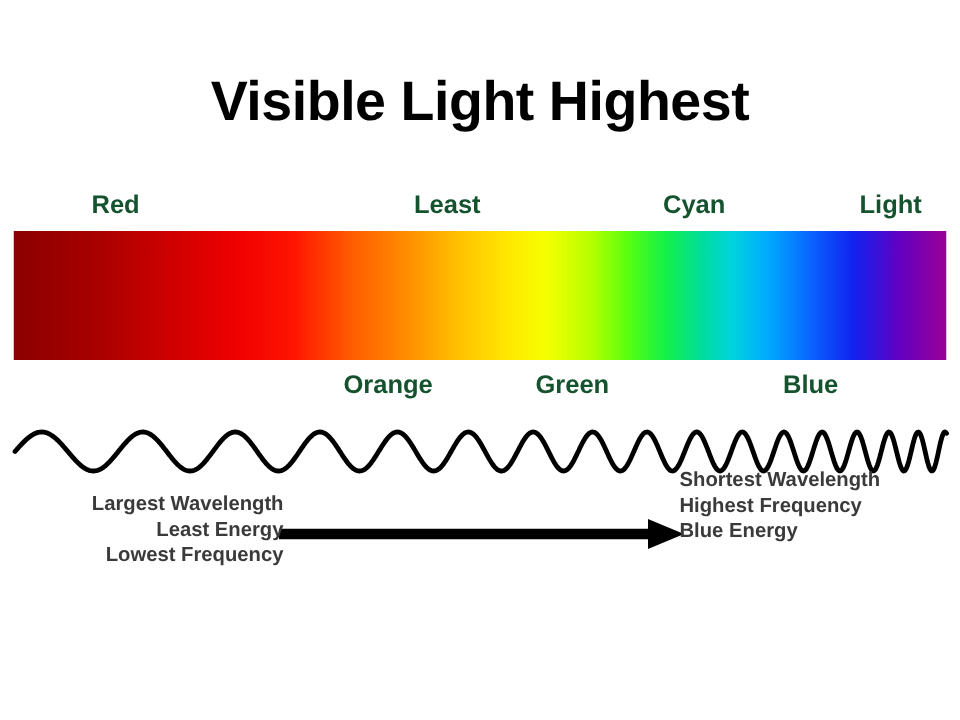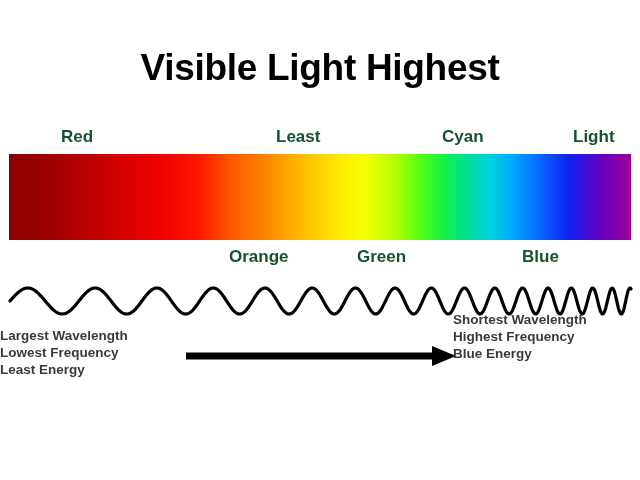--- a/index.html
+++ b/index.html
@@ -82,23 +82,24 @@
   
   .annotation {
     position: absolute;
     font-size: 13.5px;
     font-weight: bold;
     color: #3a3a3a;
     line-height: 17px;
     white-space: nowrap;
   }
   #annotation-left {
-    left: 0px;
+    left: 16px;
     top: 327px;
     width: 173px;
+    text-align: right;
   }
   #annotation-right {
     left: 453px;
     top: 311px;
     width: 187px;
     text-align: left;
   }
   .annotation div { display: block; }
 </style>
 </head>
@@ -155,22 +156,22 @@
     <path id="wave-path" fill="none" stroke="#000000" stroke-width="3.2" stroke-linecap="round" stroke-linejoin="round" d="M10.00 27.00 L10.50 26.43 L11.00 25.87 L11.50 25.30 L12.00 24.74 L12.50 24.18 L13.00 23.63 L13.50 23.08 L14.00 22.54 L14.50 22.01 L15.00 21.49 L15.50 20.98 L16.00 20.48 L16.50 19.99 L17.00 19.51 L17.50 19.05 L18.00 18.61 L18.50 18.18 L19.00 17.77 L19.50 17.37 L20.00 16.99 L20.50 16.64 L21.00 16.30 L21.50 15.98 L22.00 15.69 L22.50 15.42 L23.00 15.17 L23.50 14.94 L24.00 14.74 L24.50 14.56 L25.00 14.40 L25.50 14.27 L26.00 14.17 L26.50 14.09 L27.00 14.03 L27.50 14.00 L28.00 14.00 L28.50 14.03 L29.00 14.08 L29.50 14.15 L30.00 14.25 L30.50 14.38 L31.00 14.53 L31.50 14.71 L32.00 14.91 L32.50 15.14 L33.00 15.39 L33.50 15.66 L34.00 15.96 L34.50 16.28 L35.00 16.62 L35.50 16.98 L36.00 17.36 L36.50 17.77 L37.00 18.19 L37.50 18.63 L38.00 19.09 L38.50 19.56 L39.00 20.05 L39.50 20.56 L40.00 21.08 L40.50 21.61 L41.00 22.15 L41.50 22.70 L42.00 23.26 L42.50 23.83 L43.00 24.41 L43.50 24.99 L44.00 25.58 L44.50 26.17 L45.00 26.76 L45.50 27.35 L46.00 27.94 L46.50 28.54 L47.00 29.12 L47.50 29.71 L48.00 30.29 L48.50 30.86 L49.00 31.42 L49.50 31.98 L50.00 32.53 L50.50 33.06 L51.00 33.58 L51.50 34.09 L52.00 34.58 L52.50 35.06 L53.00 35.52 L53.50 35.97 L54.00 36.39 L54.50 36.80 L55.00 37.18 L55.50 37.54 L56.00 37.88 L56.50 38.20 L57.00 38.49 L57.50 38.76 L58.00 39.01 L58.50 39.22 L59.00 39.42 L59.50 39.58 L60.00 39.72 L60.50 39.83 L61.00 39.91 L61.50 39.97 L62.00 40.00 L62.50 40.00 L63.00 39.97 L63.50 39.91 L64.00 39.82 L64.50 39.71 L65.00 39.57 L65.50 39.40 L66.00 39.20 L66.50 38.98 L67.00 38.73 L67.50 38.45 L68.00 38.15 L68.50 37.82 L69.00 37.47 L69.50 37.10 L70.00 36.70 L70.50 36.28 L71.00 35.84 L71.50 35.38 L72.00 34.90 L72.50 34.41 L73.00 33.89 L73.50 33.36 L74.00 32.82 L74.50 32.26 L75.00 31.69 L75.50 31.11 L76.00 30.52 L76.50 29.92 L77.00 29.32 L77.50 28.71 L78.00 28.09 L78.50 27.47 L79.00 26.85 L79.50 26.23 L80.00 25.62 L80.50 25.00 L81.00 24.39 L81.50 23.78 L82.00 23.18 L82.50 22.59 L83.00 22.01 L83.50 21.44 L84.00 20.88 L84.50 20.34 L85.00 19.81 L85.50 19.30 L86.00 18.80 L86.50 18.33 L87.00 17.87 L87.50 17.44 L88.00 17.02 L88.50 16.63 L89.00 16.26 L89.50 15.92 L90.00 15.61 L90.50 15.32 L91.00 15.05 L91.50 14.82 L92.00 14.61 L92.50 14.44 L93.00 14.29 L93.50 14.17 L94.00 14.08 L94.50 14.03 L95.00 14.00 L95.50 14.01 L96.00 14.04 L96.50 14.11 L97.00 14.21 L97.50 14.33 L98.00 14.49 L98.50 14.68 L99.00 14.90 L99.50 15.15 L100.00 15.42 L100.50 15.73 L101.00 16.06 L101.50 16.42 L102.00 16.80 L102.50 17.21 L103.00 17.65 L103.50 18.10 L104.00 18.58 L104.50 19.08 L105.00 19.60 L105.50 20.13 L106.00 20.69 L106.50 21.26 L107.00 21.84 L107.50 22.44 L108.00 23.05 L108.50 23.67 L109.00 24.30 L109.50 24.93 L110.00 25.58 L110.50 26.22 L111.00 26.87 L111.50 27.52 L112.00 28.16 L112.50 28.81 L113.00 29.45 L113.50 30.08 L114.00 30.71 L114.50 31.33 L115.00 31.94 L115.50 32.53 L116.00 33.12 L116.50 33.69 L117.00 34.24 L117.50 34.77 L118.00 35.29 L118.50 35.78 L119.00 36.25 L119.50 36.70 L120.00 37.12 L120.50 37.52 L121.00 37.89 L121.50 38.24 L122.00 38.56 L122.50 38.84 L123.00 39.10 L123.50 39.32 L124.00 39.52 L124.50 39.68 L125.00 39.81 L125.50 39.91 L126.00 39.97 L126.50 40.00 L127.00 39.99 L127.50 39.96 L128.00 39.88 L128.50 39.78 L129.00 39.64 L129.50 39.47 L130.00 39.26 L130.50 39.02 L131.00 38.76 L131.50 38.46 L132.00 38.12 L132.50 37.76 L133.00 37.38 L133.50 36.96 L134.00 36.52 L134.50 36.05 L135.00 35.55 L135.50 35.04 L136.00 34.50 L136.50 33.94 L137.00 33.36 L137.50 32.77 L138.00 32.16 L138.50 31.53 L139.00 30.90 L139.50 30.25 L140.00 29.59 L140.50 28.92 L141.00 28.25 L141.50 27.58 L142.00 26.90 L142.50 26.22 L143.00 25.55 L143.50 24.88 L144.00 24.21 L144.50 23.55 L145.00 22.90 L145.50 22.26 L146.00 21.63 L146.50 21.02 L147.00 20.42 L147.50 19.84 L148.00 19.28 L148.50 18.74 L149.00 18.22 L149.50 17.73 L150.00 17.26 L150.50 16.82 L151.00 16.41 L151.50 16.03 L152.00 15.67 L152.50 15.35 L153.00 15.06 L153.50 14.81 L154.00 14.59 L154.50 14.40 L155.00 14.25 L155.50 14.13 L156.00 14.05 L156.50 14.01 L157.00 14.00 L157.50 14.03 L158.00 14.10 L158.50 14.20 L159.00 14.35 L159.50 14.52 L160.00 14.74 L160.50 14.98 L161.00 15.27 L161.50 15.58 L162.00 15.93 L162.50 16.32 L163.00 16.73 L163.50 17.17 L164.00 17.65 L164.50 18.14 L165.00 18.67 L165.50 19.22 L166.00 19.79 L166.50 20.39 L167.00 21.00 L167.50 21.64 L168.00 22.29 L168.50 22.95 L169.00 23.62 L169.50 24.31 L170.00 25.01 L170.50 25.71 L171.00 26.41 L171.50 27.12 L172.00 27.83 L172.50 28.53 L173.00 29.24 L173.50 29.93 L174.00 30.62 L174.50 31.30 L175.00 31.96 L175.50 32.61 L176.00 33.25 L176.50 33.86 L177.00 34.46 L177.50 35.03 L178.00 35.58 L178.50 36.10 L179.00 36.60 L179.50 37.07 L180.00 37.51 L180.50 37.91 L181.00 38.29 L181.50 38.63 L182.00 38.93 L182.50 39.20 L183.00 39.43 L183.50 39.62 L184.00 39.77 L184.50 39.89 L185.00 39.96 L185.50 40.00 L186.00 39.99 L186.50 39.95 L187.00 39.86 L187.50 39.73 L188.00 39.57 L188.50 39.36 L189.00 39.12 L189.50 38.83 L190.00 38.51 L190.50 38.16 L191.00 37.76 L191.50 37.34 L192.00 36.88 L192.50 36.39 L193.00 35.87 L193.50 35.32 L194.00 34.74 L194.50 34.14 L195.00 33.51 L195.50 32.87 L196.00 32.20 L196.50 31.52 L197.00 30.82 L197.50 30.11 L198.00 29.39 L198.50 28.66 L199.00 27.93 L199.50 27.19 L200.00 26.45 L200.50 25.71 L201.00 24.97 L201.50 24.24 L202.00 23.52 L202.50 22.81 L203.00 22.12 L203.50 21.44 L204.00 20.77 L204.50 20.13 L205.00 19.51 L205.50 18.91 L206.00 18.34 L206.50 17.79 L207.00 17.28 L207.50 16.80 L208.00 16.35 L208.50 15.94 L209.00 15.56 L209.50 15.23 L210.00 14.93 L210.50 14.67 L211.00 14.45 L211.50 14.27 L212.00 14.14 L212.50 14.05 L213.00 14.01 L213.50 14.00 L214.00 14.05 L214.50 14.13 L215.00 14.26 L215.50 14.44 L216.00 14.65 L216.50 14.91 L217.00 15.21 L217.50 15.55 L218.00 15.93 L218.50 16.35 L219.00 16.81 L219.50 17.30 L220.00 17.83 L220.50 18.39 L221.00 18.97 L221.50 19.59 L222.00 20.23 L222.50 20.90 L223.00 21.59 L223.50 22.30 L224.00 23.02 L224.50 23.76 L225.00 24.52 L225.50 25.28 L226.00 26.05 L226.50 26.82 L227.00 27.59 L227.50 28.36 L228.00 29.13 L228.50 29.89 L229.00 30.65 L229.50 31.38 L230.00 32.11 L230.50 32.81 L231.00 33.50 L231.50 34.16 L232.00 34.80 L232.50 35.41 L233.00 35.99 L233.50 36.54 L234.00 37.05 L234.50 37.53 L235.00 37.97 L235.50 38.37 L236.00 38.73 L236.50 39.05 L237.00 39.32 L237.50 39.55 L238.00 39.73 L238.50 39.87 L239.00 39.96 L239.50 40.00 L240.00 39.99 L240.50 39.93 L241.00 39.83 L241.50 39.68 L242.00 39.48 L242.50 39.23 L243.00 38.94 L243.50 38.60 L244.00 38.22 L244.50 37.80 L245.00 37.34 L245.50 36.83 L246.00 36.29 L246.50 35.72 L247.00 35.11 L247.50 34.46 L248.00 33.79 L248.50 33.10 L249.00 32.38 L249.50 31.63 L250.00 30.87 L250.50 30.10 L251.00 29.31 L251.50 28.51 L252.00 27.71 L252.50 26.90 L253.00 26.09 L253.50 25.28 L254.00 24.49 L254.50 23.69 L255.00 22.92 L255.50 22.15 L256.00 21.41 L256.50 20.69 L257.00 19.99 L257.50 19.31 L258.00 18.67 L258.50 18.06 L259.00 17.48 L259.50 16.95 L260.00 16.45 L260.50 15.99 L261.00 15.58 L261.50 15.21 L262.00 14.88 L262.50 14.61 L263.00 14.39 L263.50 14.21 L264.00 14.09 L264.50 14.02 L265.00 14.00 L265.50 14.03 L266.00 14.12 L266.50 14.26 L267.00 14.45 L267.50 14.69 L268.00 14.99 L268.50 15.33 L269.00 15.72 L269.50 16.16 L270.00 16.64 L270.50 17.16 L271.00 17.73 L271.50 18.33 L272.00 18.98 L272.50 19.65 L273.00 20.36 L273.50 21.09 L274.00 21.85 L274.50 22.64 L275.00 23.44 L275.50 24.25 L276.00 25.08 L276.50 25.92 L277.00 26.76 L277.50 27.61 L278.00 28.45 L278.50 29.29 L279.00 30.12 L279.50 30.94 L280.00 31.74 L280.50 32.52 L281.00 33.28 L281.50 34.01 L282.00 34.71 L282.50 35.38 L283.00 36.01 L283.50 36.61 L284.00 37.17 L284.50 37.68 L285.00 38.14 L285.50 38.56 L286.00 38.93 L286.50 39.24 L287.00 39.51 L287.50 39.71 L288.00 39.86 L288.50 39.96 L289.00 40.00 L289.50 39.98 L290.00 39.90 L290.50 39.77 L291.00 39.58 L291.50 39.33 L292.00 39.03 L292.50 38.68 L293.00 38.27 L293.50 37.81 L294.00 37.30 L294.50 36.74 L295.00 36.14 L295.50 35.50 L296.00 34.82 L296.50 34.10 L297.00 33.36 L297.50 32.58 L298.00 31.77 L298.50 30.94 L299.00 30.09 L299.50 29.23 L300.00 28.36 L300.50 27.48 L301.00 26.60 L301.50 25.71 L302.00 24.84 L302.50 23.97 L303.00 23.11 L303.50 22.28 L304.00 21.46 L304.50 20.67 L305.00 19.91 L305.50 19.18 L306.00 18.48 L306.50 17.83 L307.00 17.22 L307.50 16.65 L308.00 16.14 L308.50 15.67 L309.00 15.26 L309.50 14.90 L310.00 14.60 L310.50 14.36 L311.00 14.18 L311.50 14.06 L312.00 14.01 L312.50 14.01 L313.00 14.08 L313.50 14.21 L314.00 14.41 L314.50 14.66 L315.00 14.98 L315.50 15.35 L316.00 15.78 L316.50 16.27 L317.00 16.81 L317.50 17.40 L318.00 18.04 L318.50 18.73 L319.00 19.45 L319.50 20.22 L320.00 21.01 L320.50 21.84 L321.00 22.70 L321.50 23.58 L322.00 24.47 L322.50 25.38 L323.00 26.30 L323.50 27.22 L324.00 28.15 L324.50 29.06 L325.00 29.97 L325.50 30.87 L326.00 31.74 L326.50 32.59 L327.00 33.42 L327.50 34.21 L328.00 34.97 L328.50 35.68 L329.00 36.35 L329.50 36.98 L330.00 37.55 L330.50 38.07 L331.00 38.53 L331.50 38.94 L332.00 39.28 L332.50 39.55 L333.00 39.76 L333.50 39.91 L334.00 39.99 L334.50 40.00 L335.00 39.94 L335.50 39.81 L336.00 39.61 L336.50 39.35 L337.00 39.02 L337.50 38.62 L338.00 38.17 L338.50 37.65 L339.00 37.08 L339.50 36.45 L340.00 35.77 L340.50 35.04 L341.00 34.26 L341.50 33.45 L342.00 32.60 L342.50 31.72 L343.00 30.81 L343.50 29.88 L344.00 28.94 L344.50 27.98 L345.00 27.02 L345.50 26.05 L346.00 25.09 L346.50 24.14 L347.00 23.20 L347.50 22.29 L348.00 21.40 L348.50 20.54 L349.00 19.71 L349.50 18.93 L350.00 18.18 L350.50 17.49 L351.00 16.85 L351.50 16.27 L352.00 15.75 L352.50 15.29 L353.00 14.90 L353.50 14.57 L354.00 14.32 L354.50 14.14 L355.00 14.03 L355.50 14.00 L356.00 14.04 L356.50 14.16 L357.00 14.35 L357.50 14.62 L358.00 14.95 L358.50 15.36 L359.00 15.84 L359.50 16.38 L360.00 16.98 L360.50 17.65 L361.00 18.37 L361.50 19.14 L362.00 19.96 L362.50 20.82 L363.00 21.72 L363.50 22.65 L364.00 23.61 L364.50 24.59 L365.00 25.59 L365.50 26.60 L366.00 27.60 L366.50 28.61 L367.00 29.61 L367.50 30.59 L368.00 31.55 L368.50 32.49 L369.00 33.39 L369.50 34.26 L370.00 35.08 L370.50 35.85 L371.00 36.57 L371.50 37.23 L372.00 37.83 L372.50 38.36 L373.00 38.82 L373.50 39.21 L374.00 39.53 L374.50 39.76 L375.00 39.92 L375.50 39.99 L376.00 39.99 L376.50 39.90 L377.00 39.73 L377.50 39.48 L378.00 39.15 L378.50 38.74 L379.00 38.25 L379.50 37.70 L380.00 37.07 L380.50 36.38 L381.00 35.63 L381.50 34.82 L382.00 33.96 L382.50 33.06 L383.00 32.11 L383.50 31.13 L384.00 30.12 L384.50 29.09 L385.00 28.05 L385.50 26.99 L386.00 25.94 L386.50 24.89 L387.00 23.85 L387.50 22.84 L388.00 21.85 L388.50 20.89 L389.00 19.98 L389.50 19.11 L390.00 18.29 L390.50 17.53 L391.00 16.83 L391.50 16.20 L392.00 15.64 L392.50 15.16 L393.00 14.76 L393.50 14.44 L394.00 14.20 L394.50 14.06 L395.00 14.00 L395.50 14.03 L396.00 14.15 L396.50 14.37 L397.00 14.66 L397.50 15.05 L398.00 15.52 L398.50 16.06 L399.00 16.69 L399.50 17.39 L400.00 18.16 L400.50 18.99 L401.00 19.87 L401.50 20.81 L402.00 21.80 L402.50 22.82 L403.00 23.87 L403.50 24.95 L404.00 26.04 L404.50 27.14 L405.00 28.25 L405.50 29.34 L406.00 30.42 L406.50 31.47 L407.00 32.50 L407.50 33.48 L408.00 34.42 L408.50 35.30 L409.00 36.13 L409.50 36.89 L410.00 37.58 L410.50 38.19 L411.00 38.71 L411.50 39.16 L412.00 39.51 L412.50 39.77 L413.00 39.93 L413.50 40.00 L414.00 39.97 L414.50 39.84 L415.00 39.61 L415.50 39.29 L416.00 38.88 L416.50 38.37 L417.00 37.78 L417.50 37.10 L418.00 36.35 L418.50 35.52 L419.00 34.63 L419.50 33.67 L420.00 32.67 L420.50 31.62 L421.00 30.53 L421.50 29.41 L422.00 28.27 L422.50 27.12 L423.00 25.97 L423.50 24.82 L424.00 23.69 L424.50 22.59 L425.00 21.52 L425.50 20.49 L426.00 19.51 L426.50 18.59 L427.00 17.74 L427.50 16.96 L428.00 16.26 L428.50 15.64 L429.00 15.12 L429.50 14.69 L430.00 14.37 L430.50 14.14 L431.00 14.02 L431.50 14.01 L432.00 14.10 L432.50 14.30 L433.00 14.60 L433.50 15.01 L434.00 15.52 L434.50 16.12 L435.00 16.82 L435.50 17.60 L436.00 18.46 L436.50 19.40 L437.00 20.40 L437.50 21.45 L438.00 22.56 L438.50 23.70 L439.00 24.88 L439.50 26.07 L440.00 27.28 L440.50 28.48 L441.00 29.67 L441.50 30.84 L442.00 31.98 L442.50 33.07 L443.00 34.12 L443.50 35.10 L444.00 36.02 L444.50 36.85 L445.00 37.61 L445.50 38.26 L446.00 38.82 L446.50 39.28 L447.00 39.63 L447.50 39.86 L448.00 39.98 L448.50 39.99 L449.00 39.88 L449.50 39.65 L450.00 39.30 L450.50 38.85 L451.00 38.29 L451.50 37.62 L452.00 36.85 L452.50 36.00 L453.00 35.06 L453.50 34.04 L454.00 32.96 L454.50 31.82 L455.00 30.64 L455.50 29.42 L456.00 28.18 L456.50 26.92 L457.00 25.66 L457.50 24.41 L458.00 23.19 L458.50 22.00 L459.00 20.86 L459.50 19.77 L460.00 18.75 L460.50 17.81 L461.00 16.95 L461.50 16.19 L462.00 15.54 L462.50 14.99 L463.00 14.56 L463.50 14.25 L464.00 14.06 L464.50 14.00 L465.00 14.07 L465.50 14.26 L466.00 14.58 L466.50 15.02 L467.00 15.59 L467.50 16.26 L468.00 17.05 L468.50 17.93 L469.00 18.91 L469.50 19.97 L470.00 21.11 L470.50 22.30 L471.00 23.54 L471.50 24.82 L472.00 26.13 L472.50 27.44 L473.00 28.76 L473.50 30.05 L474.00 31.32 L474.50 32.54 L475.00 33.71 L475.50 34.81 L476.00 35.83 L476.50 36.76 L477.00 37.59 L477.50 38.30 L478.00 38.90 L478.50 39.38 L479.00 39.72 L479.50 39.93 L480.00 40.00 L480.50 39.93 L481.00 39.72 L481.50 39.38 L482.00 38.90 L482.50 38.29 L483.00 37.56 L483.50 36.71 L484.00 35.75 L484.50 34.70 L485.00 33.56 L485.50 32.35 L486.00 31.07 L486.50 29.75 L487.00 28.40 L487.50 27.02 L488.00 25.65 L488.50 24.29 L489.00 22.96 L489.50 21.67 L490.00 20.44 L490.50 19.28 L491.00 18.21 L491.50 17.23 L492.00 16.37 L492.50 15.63 L493.00 15.02 L493.50 14.55 L494.00 14.22 L494.50 14.04 L495.00 14.01 L495.50 14.13 L496.00 14.40 L496.50 14.83 L497.00 15.39 L497.50 16.10 L498.00 16.93 L498.50 17.89 L499.00 18.96 L499.50 20.13 L500.00 21.38 L500.50 22.70 L501.00 24.07 L501.50 25.49 L502.00 26.92 L502.50 28.36 L503.00 29.78 L503.50 31.17 L504.00 32.51 L504.50 33.78 L505.00 34.98 L505.50 36.07 L506.00 37.05 L506.50 37.91 L507.00 38.64 L507.50 39.21 L508.00 39.64 L508.50 39.90 L509.00 40.00 L509.50 39.93 L510.00 39.70 L510.50 39.30 L511.00 38.75 L511.50 38.04 L512.00 37.19 L512.50 36.20 L513.00 35.09 L513.50 33.87 L514.00 32.56 L514.50 31.18 L515.00 29.74 L515.50 28.26 L516.00 26.75 L516.50 25.26 L517.00 23.78 L517.50 22.34 L518.00 20.96 L518.50 19.66 L519.00 18.46 L519.50 17.38 L520.00 16.42 L520.50 15.61 L521.00 14.96 L521.50 14.46 L522.00 14.15 L522.50 14.01 L523.00 14.05 L523.50 14.27 L524.00 14.67 L524.50 15.25 L525.00 15.99 L525.50 16.89 L526.00 17.94 L526.50 19.12 L527.00 20.41 L527.50 21.80 L528.00 23.27 L528.50 24.79 L529.00 26.35 L529.50 27.92 L530.00 29.48 L530.50 31.01 L531.00 32.47 L531.50 33.87 L532.00 35.16 L532.50 36.33 L533.00 37.36 L533.50 38.25 L534.00 38.96 L534.50 39.49 L535.00 39.84 L535.50 39.99 L536.00 39.95 L536.50 39.70 L537.00 39.26 L537.50 38.63 L538.00 37.82 L538.50 36.84 L539.00 35.71 L539.50 34.44 L540.00 33.04 L540.50 31.55 L541.00 29.99 L541.50 28.38 L542.00 26.74 L542.50 25.10 L543.00 23.49 L543.50 21.93 L544.00 20.46 L544.50 19.08 L545.00 17.83 L545.50 16.73 L546.00 15.80 L546.50 15.05 L547.00 14.49 L547.50 14.14 L548.00 14.00 L548.50 14.08 L549.00 14.38 L549.50 14.88 L550.00 15.60 L550.50 16.50 L551.00 17.59 L551.50 18.84 L552.00 20.23 L552.50 21.74 L553.00 23.34 L553.50 25.01 L554.00 26.72 L554.50 28.43 L555.00 30.12 L555.50 31.77 L556.00 33.33 L556.50 34.78 L557.00 36.09 L557.50 37.25 L558.00 38.23 L558.50 39.00 L559.00 39.56 L559.50 39.90 L560.00 40.00 L560.50 39.86 L561.00 39.49 L561.50 38.89 L562.00 38.07 L562.50 37.04 L563.00 35.83 L563.50 34.44 L564.00 32.92 L564.50 31.28 L565.00 29.56 L565.50 27.78 L566.00 25.99 L566.50 24.21 L567.00 22.48 L567.50 20.84 L568.00 19.31 L568.50 17.93 L569.00 16.72 L569.50 15.71 L570.00 14.92 L570.50 14.37 L571.00 14.06 L571.50 14.01 L572.00 14.22 L572.50 14.69 L573.00 15.40 L573.50 16.35 L574.00 17.52 L574.50 18.88 L575.00 20.41 L575.50 22.08 L576.00 23.85 L576.50 25.69 L577.00 27.56 L577.50 29.43 L578.00 31.25 L578.50 32.98 L579.00 34.59 L579.50 36.04 L580.00 37.30 L580.50 38.35 L581.00 39.15 L581.50 39.70 L582.00 39.97 L582.50 39.96 L583.00 39.67 L583.50 39.10 L584.00 38.26 L584.50 37.17 L585.00 35.86 L585.50 34.35 L586.00 32.66 L586.50 30.85 L587.00 28.95 L587.50 27.00 L588.00 25.04 L588.50 23.13 L589.00 21.30 L589.50 19.59 L590.00 18.06 L590.50 16.73 L591.00 15.63 L591.50 14.80 L592.00 14.26 L592.50 14.01 L593.00 14.08 L593.50 14.45 L594.00 15.12 L594.50 16.08 L595.00 17.30 L595.50 18.76 L596.00 20.43 L596.50 22.26 L597.00 24.21 L597.50 26.23 L598.00 28.28 L598.50 30.30 L599.00 32.24 L599.50 34.06 L600.00 35.70 L600.50 37.12 L601.00 38.29 L601.50 39.17 L602.00 39.75 L602.50 39.99 L603.00 39.90 L603.50 39.47 L604.00 38.72 L604.50 37.65 L605.00 36.30 L605.50 34.71 L606.00 32.90 L606.50 30.93 L607.00 28.85 L607.50 26.72 L608.00 24.59 L608.50 22.52 L609.00 20.56 L609.50 18.78 L610.00 17.23 L610.50 15.94 L611.00 14.95 L611.50 14.31 L612.00 14.02 L612.50 14.09 L613.00 14.53 L613.50 15.33 L614.00 16.47 L614.50 17.92 L615.00 19.63 L615.50 21.55 L616.00 23.65 L616.50 25.84 L617.00 28.08 L617.50 30.29 L618.00 32.41 L618.50 34.37 L619.00 36.11 L619.50 37.58 L620.00 38.73 L620.50 39.53 L621.00 39.94 L621.50 39.96 L622.00 39.57 L622.50 38.79 L623.00 37.64 L623.50 36.15 L624.00 34.36 L624.50 32.34 L625.00 30.14 L625.50 27.84 L626.00 25.50 L626.50 23.21 L627.00 21.03 L627.50 19.04 L628.00 17.31 L628.50 15.90 L629.00 14.86 L629.50 14.21 L630.00 14.00 L630.50 14.23 L631.00 14.89"></path>
   </svg>
 
   <svg id="arrow-svg" viewBox="0 0 276 24">
     <line x1="2" y1="12" x2="252" y2="12" stroke="#000000" stroke-width="7"></line>
     <polygon points="248,2 272,12 248,22" fill="#000000"></polygon>
   </svg>
 
   <div id="annotation-left" class="annotation">
       <div>Largest Wavelength</div>
+      <div>Least Energy</div>
       <div>Lowest Frequency</div>
-      <div>Least Energy</div>
     </div>
 
   <div id="annotation-right" class="annotation">
       <div>Shortest Wavelength</div>
       <div>Highest Frequency</div>
       <div>Blue Energy</div>
     </div>
 
 </div>
 

